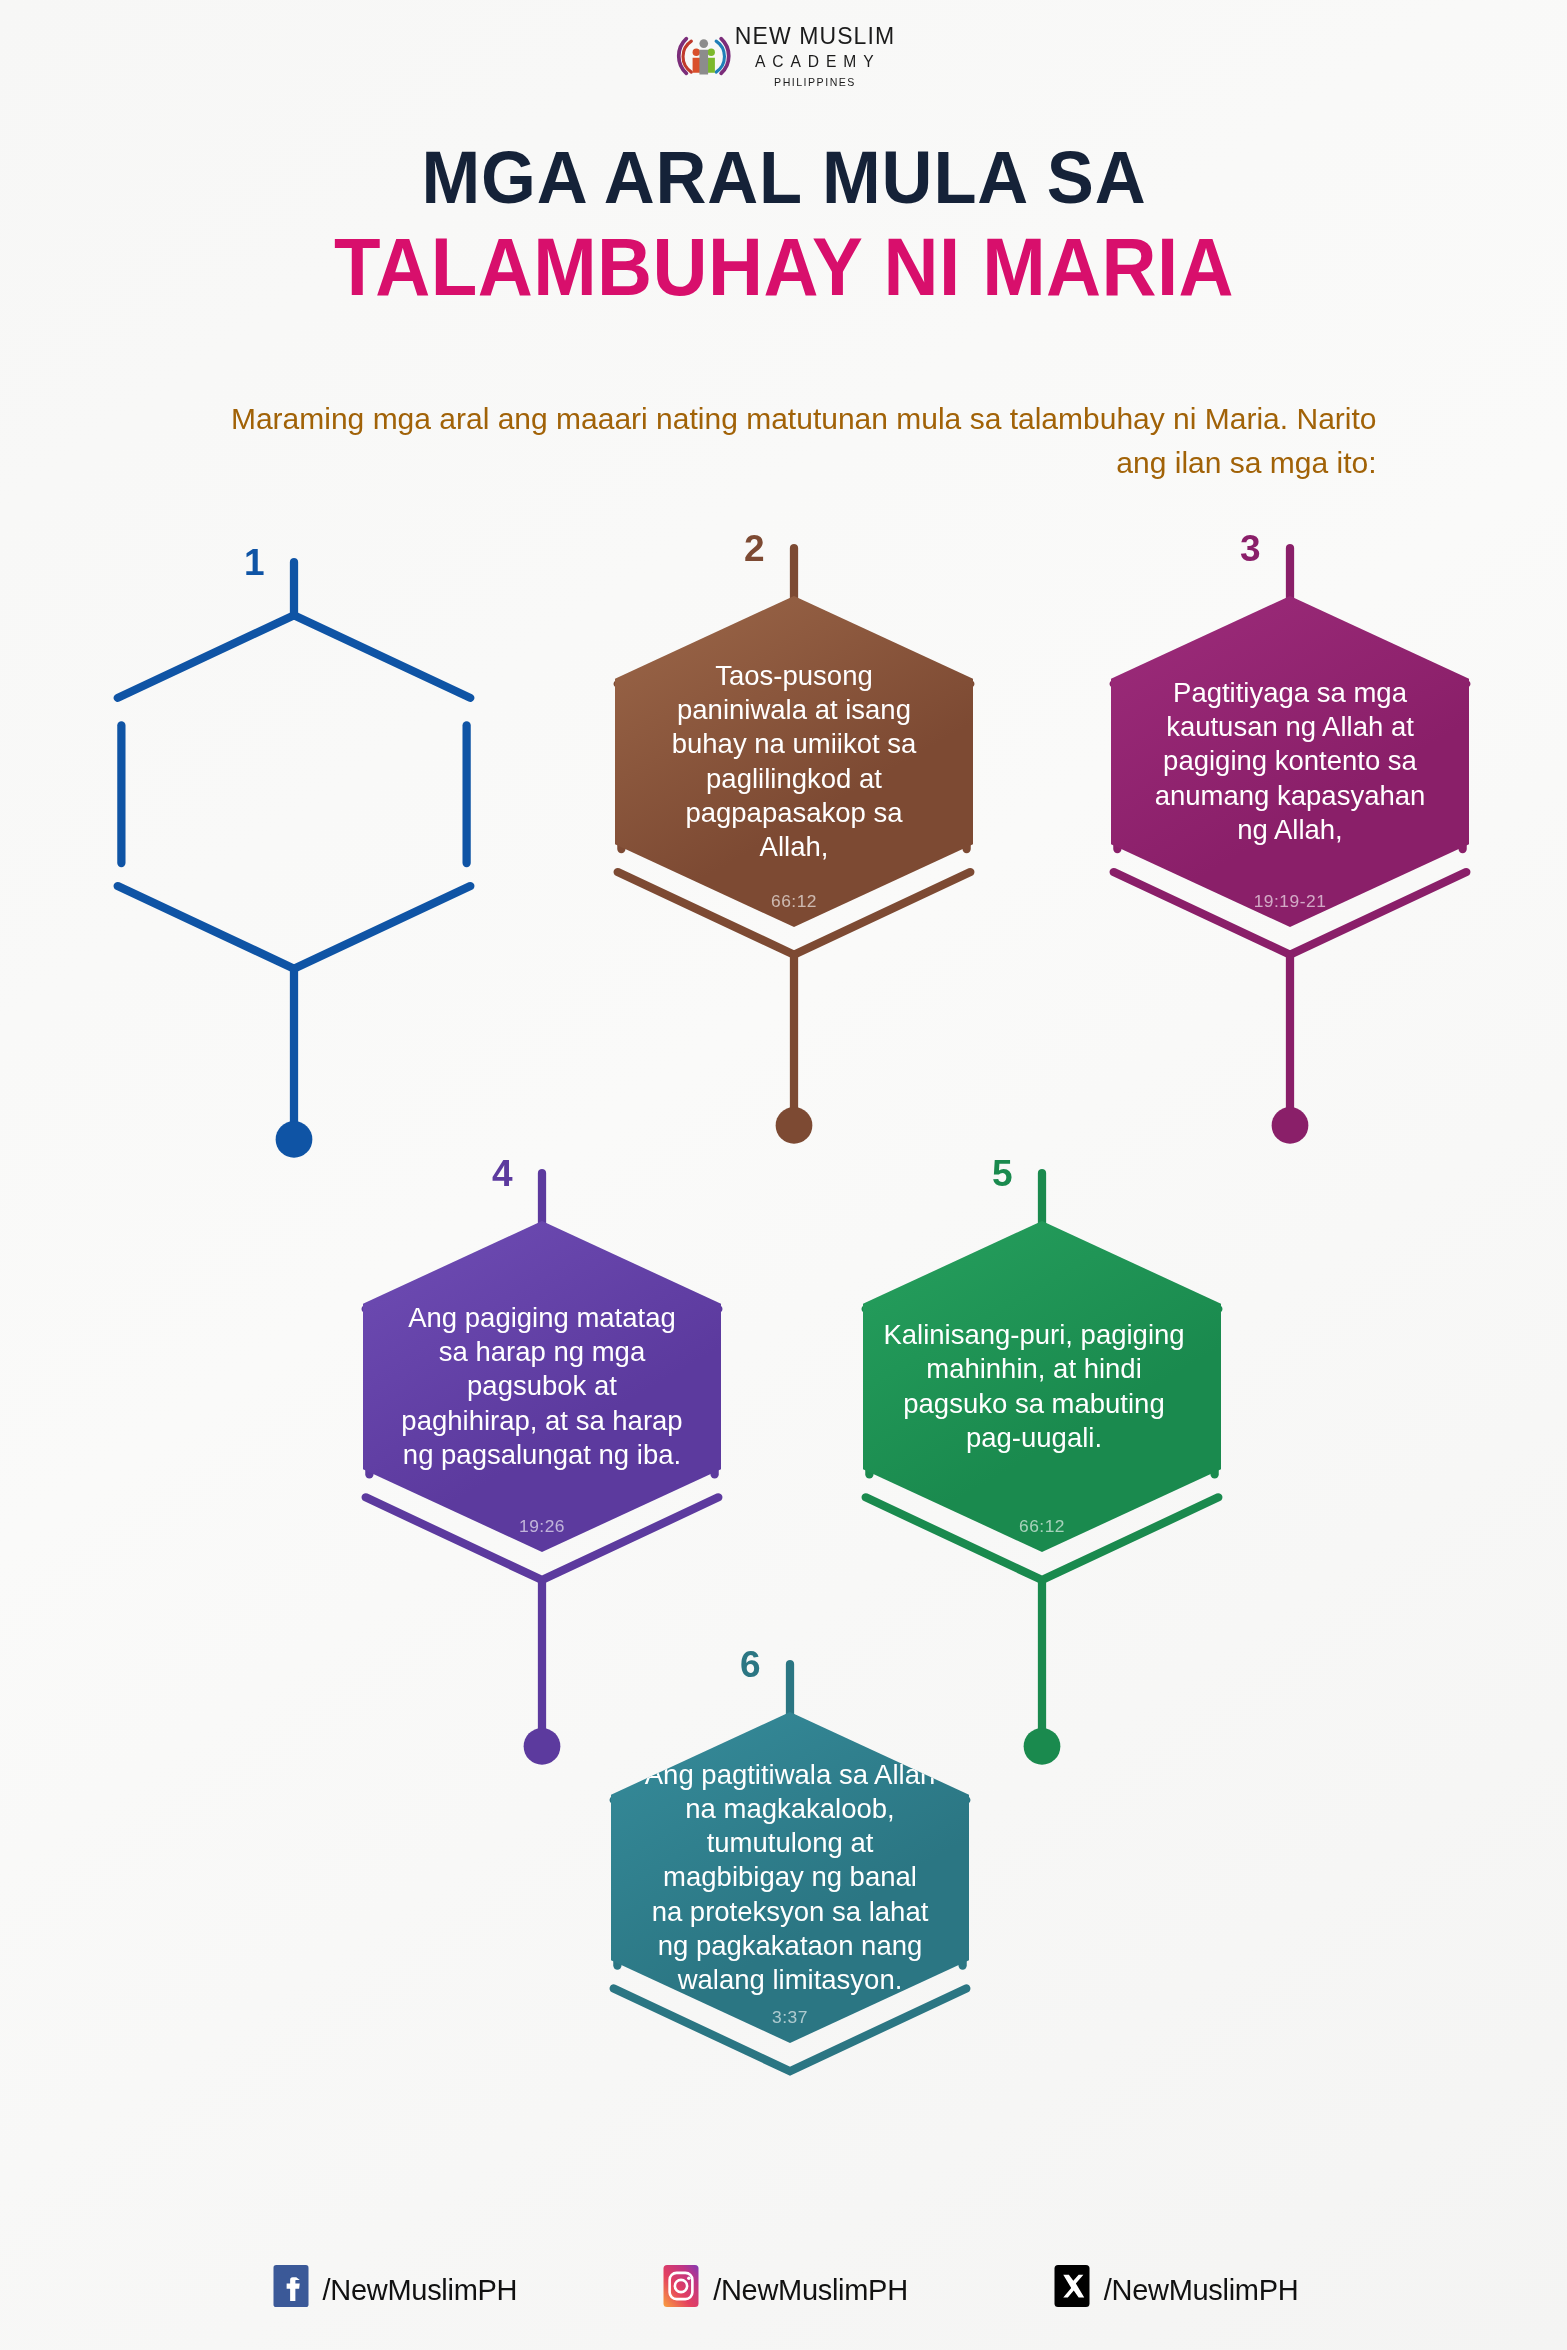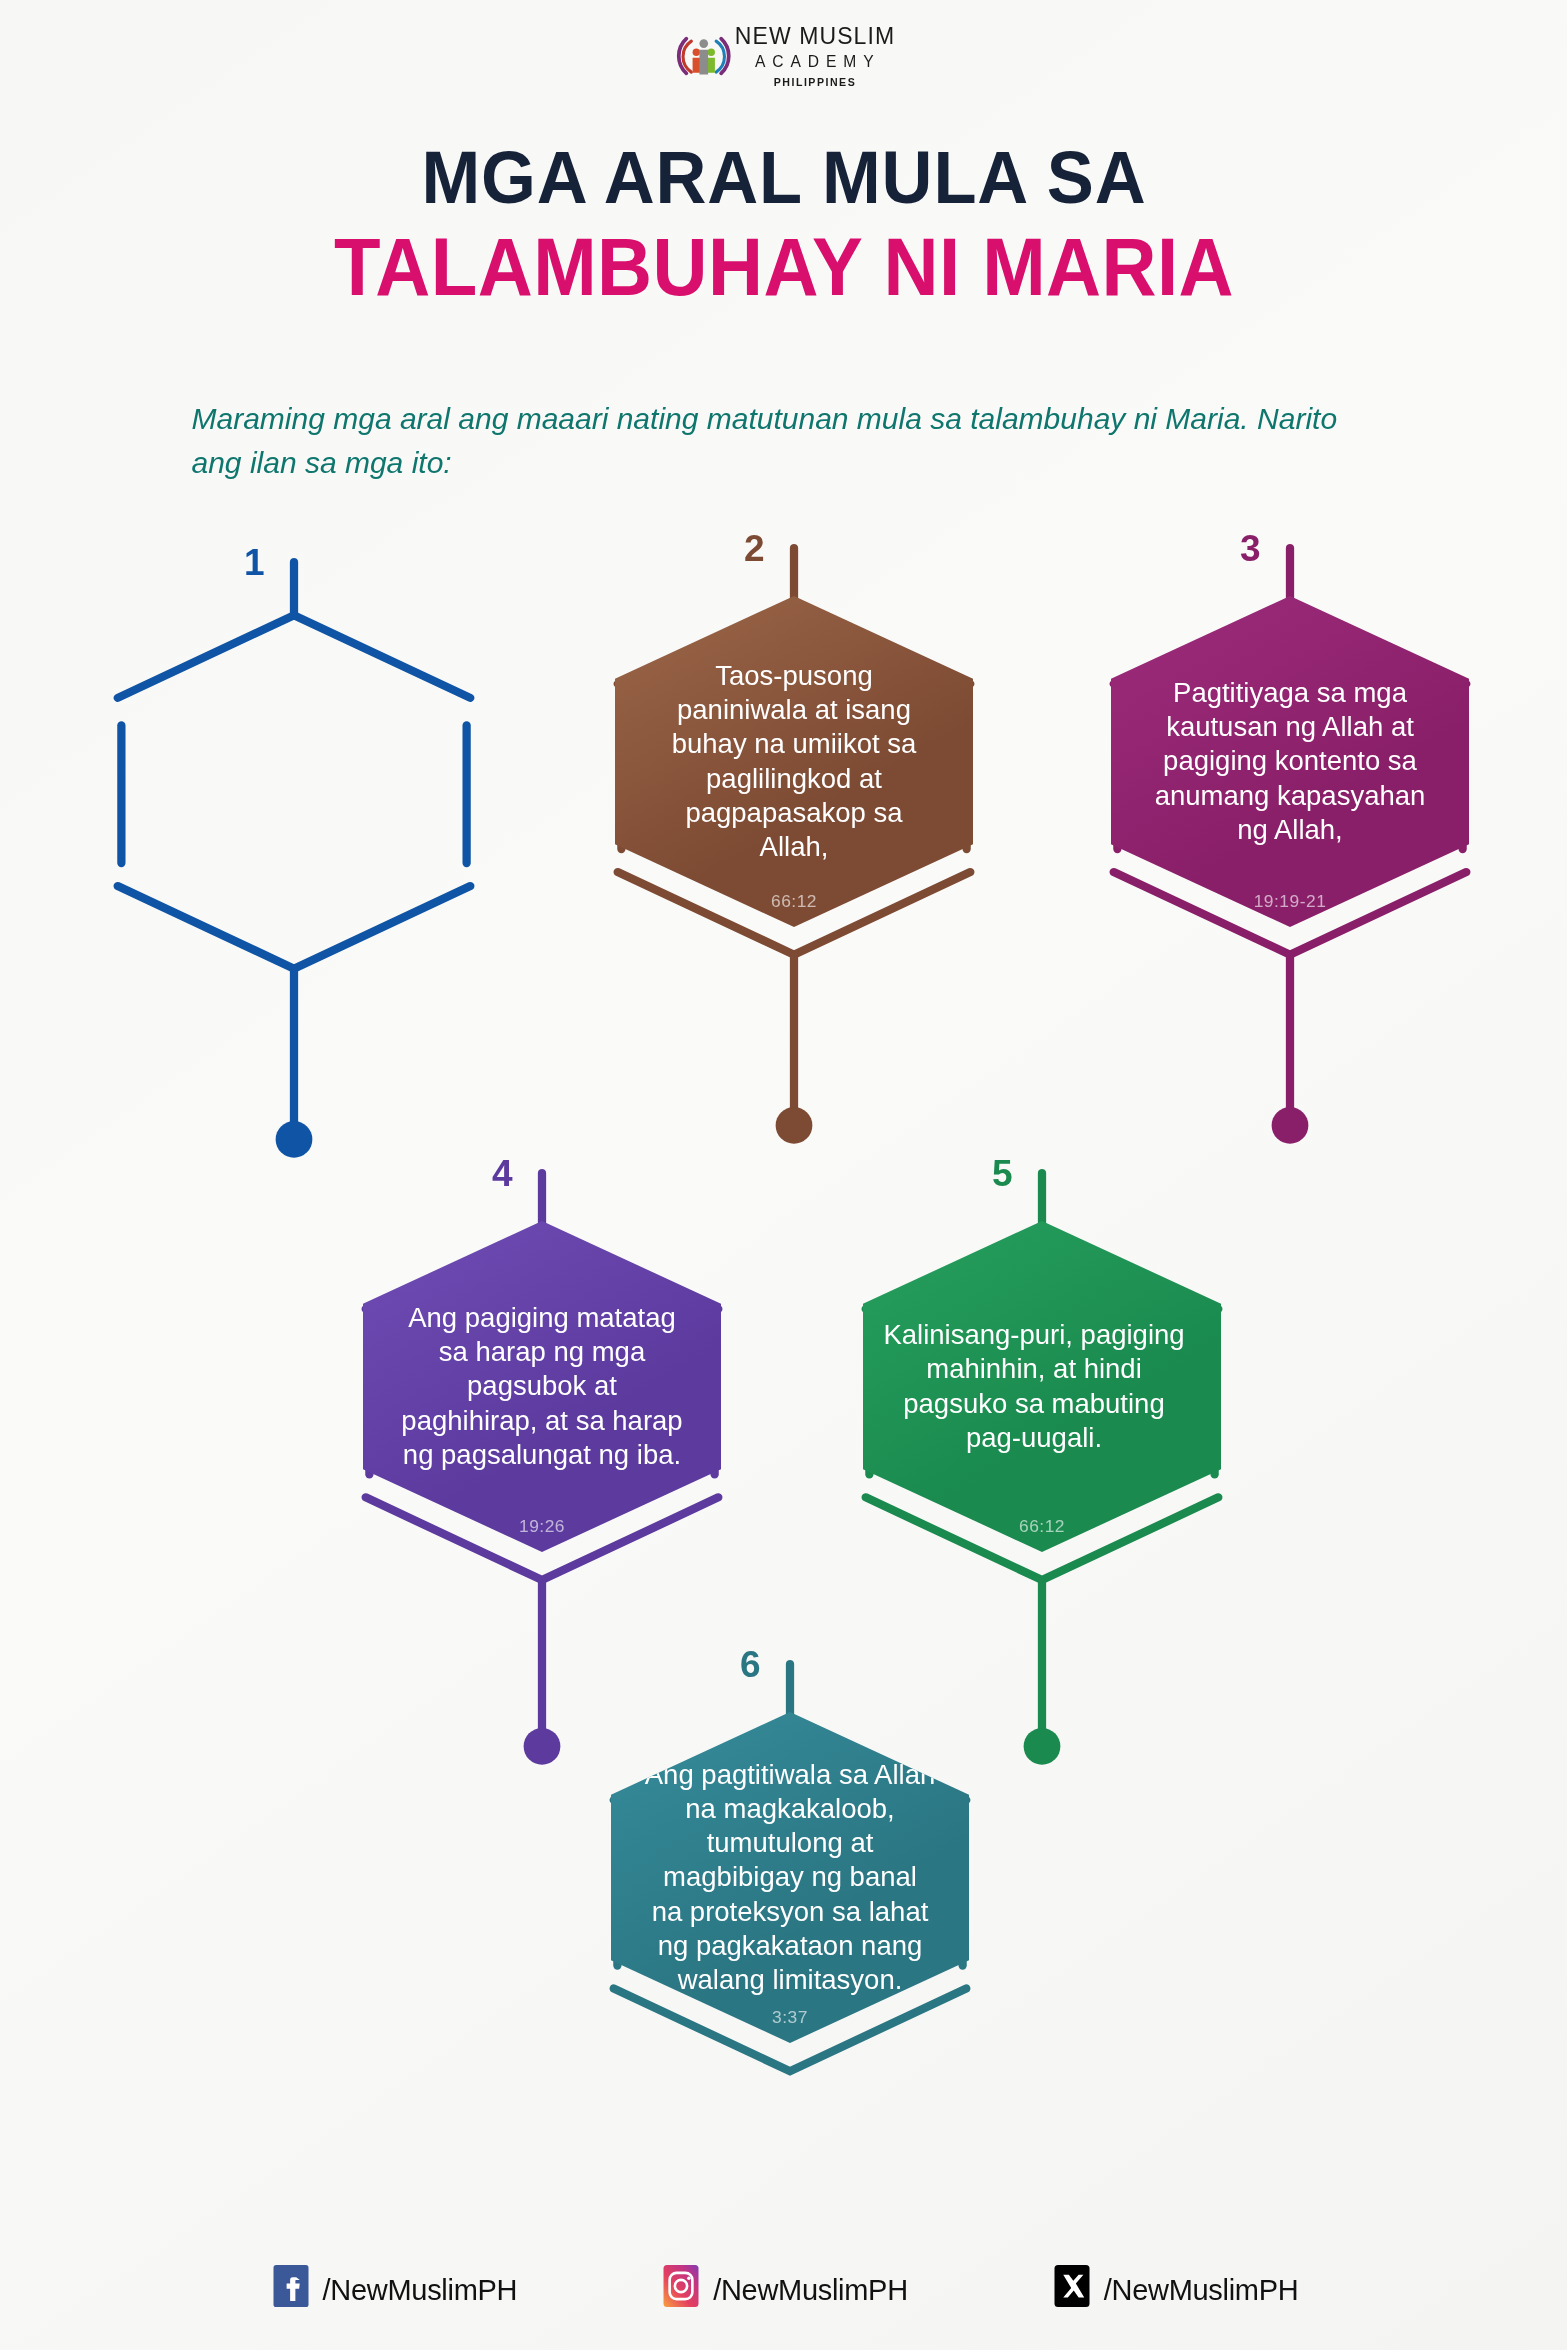--- a/index.html
+++ b/index.html
@@ -39,21 +39,21 @@
     letter-spacing: 6.9px;
     color: #1b1b1b;
     font-weight: 400;
     margin-top: 4.6px;
     padding-left: 5.5px;
   }
   .logo-line3 {
     font-size: 10.6px;
     letter-spacing: 1.5px;
     color: #1b1b1b;
-    font-weight: 700;
+    font-weight: 400;
     margin-top: 5.5px;
   }
 
   
   .title-wrap {
     position: absolute;
     top: 138px;
     left: 0;
     width: 100%;
     text-align: center;
@@ -74,26 +74,25 @@
     line-height: 1.04;
     margin-top: 9.2px;
     transform: scaleX(0.94);
   }
   .subtitle {
     position: absolute;
     top: 397px;
     left: 50%;
     transform: translateX(-50%);
     width: 1185px;
-    text-align: left;
+    text-align: right;
     font-size: 30px;
     line-height: 1.48;
-    color: #0f766e;
-    font-weight: 400;
-    font-style: italic;
+    color: #a16207;
+    font-weight: 400;
   }
 
   
   .node {
     position: absolute;
     width: 404px;
     height: 432px;
   }
 
   

